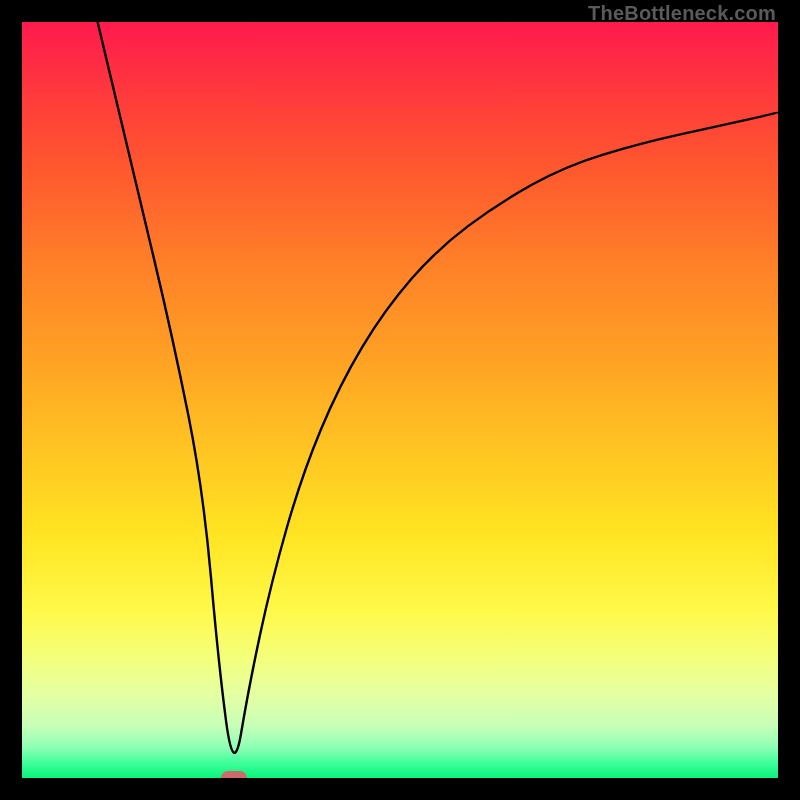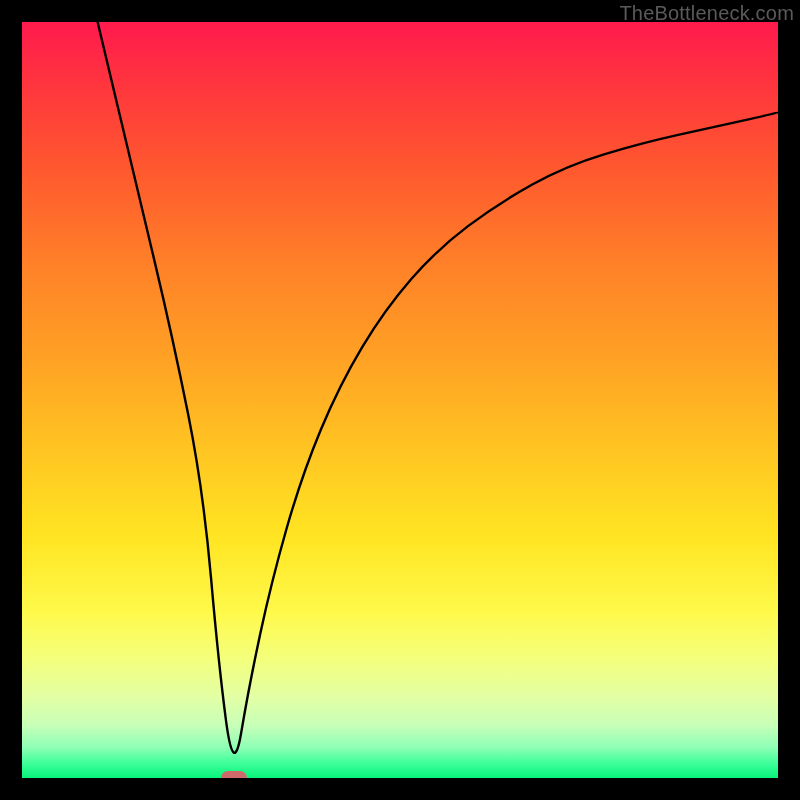--- a/index.html
+++ b/index.html
@@ -51,24 +51,24 @@
     position: absolute;
     width: 26px;
     height: 14px;
     border-radius: 10px;
     background: #cf6a6b;
     transform: translate(-50%, -50%);
   }
   .watermark {
     position: absolute;
     top: 2px;
-    right: 6px;
+    right: 24px;
     color: #5a5a5a;
     font-size: 20px;
-    font-weight: 400;
+    font-weight: 700;
     letter-spacing: 0.2px;
     user-select: none;
   }
 </style>
 </head>
 <body>
 
 <div class="frame">
   <div class="plot">
     <svg class="curve-svg" viewBox="0 0 756 756" preserveAspectRatio="none">

